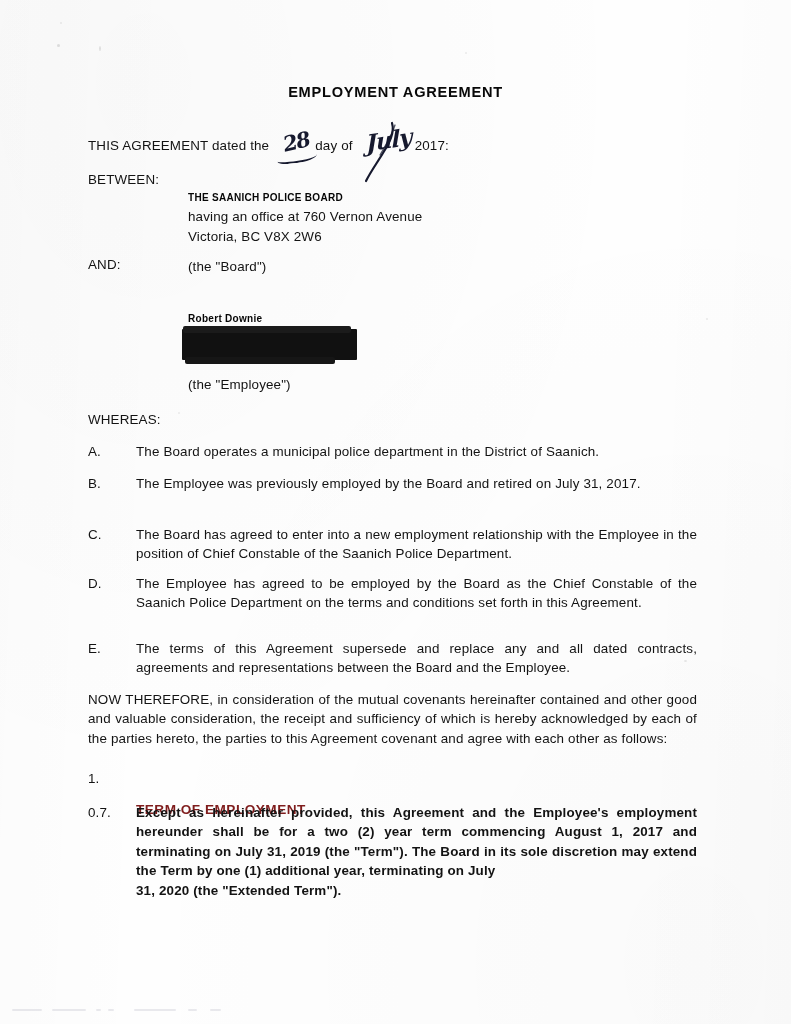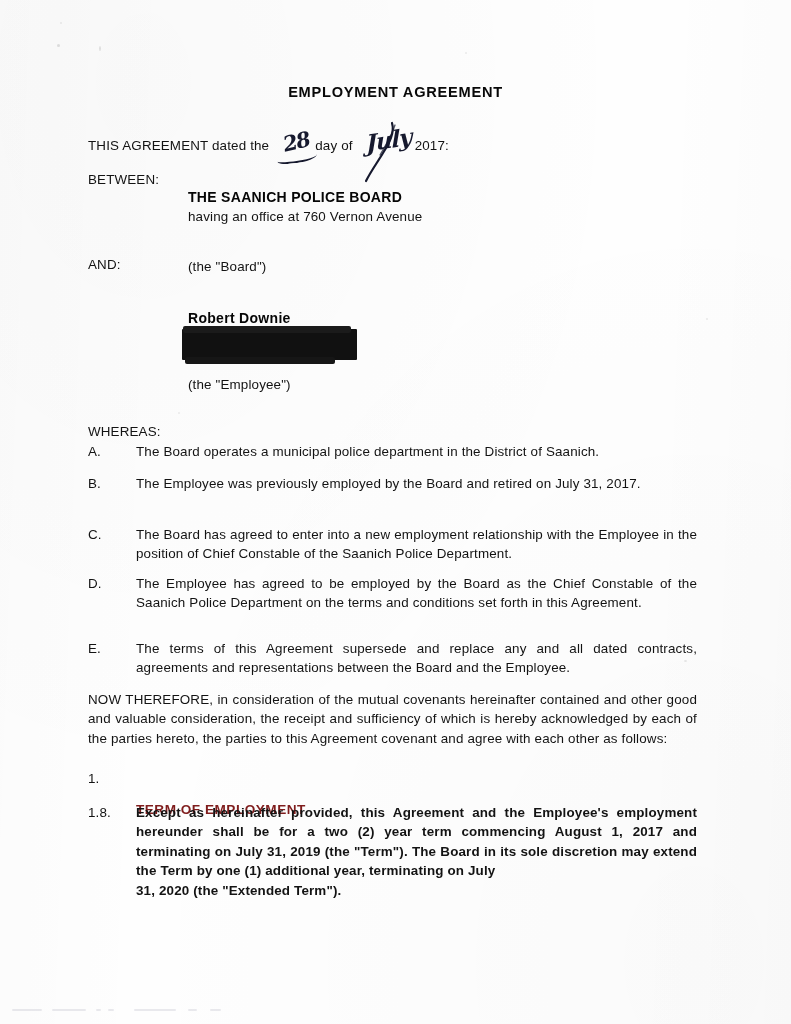--- a/index.html
+++ b/index.html
@@ -124,21 +124,21 @@
   .label-and     { position: absolute; left: 88px; top: 255px; }
 
   .party-board {
     position: absolute;
     left: 188px;
     top: 188px;
     width: 420px;
   }
   .party-name {
     font-weight: bold;
-    font-size: 14px;
+    font-size: 10px;
     letter-spacing: 0.3px;
     color: #060606;
   }
   .party-line { display: block; }
 
   .board-tag    { position: absolute; left: 188px; top: 257px; }
   .employee-tag { position: absolute; left: 188px; top: 375px; }
 
   .party-employee {
     position: absolute;
@@ -172,21 +172,21 @@
     position: absolute;
     left: 3px;
     bottom: -4px;
     width: 150px;
     height: 7px;
     background: #161616;
     border-radius: 2px;
   }
 
   
-  .label-whereas { position: absolute; left: 88px; top: 410px; margin-top: 12px; }
+  .label-whereas { position: absolute; left: 88px; top: 410px; }
 
   
   .recital {
     position: absolute;
     left: 88px;
     width: 609px;
   }
   .recital .marker {
     position: absolute;
     left: 0;
@@ -306,20 +306,21 @@
     <svg class="hand-flourish" viewBox="0 0 42 62">
       <path d="M30 2 C 33 12, 27 22, 21 32 C 15 42, 9 50, 4 60" stroke="#16192e" stroke-width="2.2" fill="none" stroke-linecap="round"></path>
       <path d="M33 4 C 30 14, 24 24, 18 34" stroke="#16192e" stroke-width="1.3" fill="none" stroke-linecap="round" opacity="0.75"></path>
     </svg>
 
     <div class="label-between doc-text">BETWEEN:</div>
 
     <div class="party-board doc-text">
       <span class="party-line party-name">THE SAANICH POLICE BOARD</span>
       <span class="party-line">having an office at 760 Vernon Avenue</span>
+      <span class="party-line">Victoria, BC   V8X 2W6</span>
     </div>
 
     <div class="board-tag doc-text">(the "Board")</div>
 
     <div class="label-and doc-text">AND:</div>
 
     <div class="party-employee doc-text">
       <span class="party-line party-name">Robert Downie</span>
     </div>
 
@@ -355,21 +356,21 @@
     </div>
 
     <div class="now-therefore doc-text">NOW THEREFORE, in consideration of the mutual covenants hereinafter contained and other good and valuable consideration, the receipt and sufficiency of which is hereby acknowledged by each of the parties hereto, the parties to this Agreement covenant and agree with each other as follows:</div>
 
     <div class="section-head doc-text">
       <span class="num">1.</span>
       <div class="head-title">TERM OF EMPLOYMENT</div>
     </div>
 
     <div class="clause doc-text">
-      <span class="num">1.8.</span>
+      <span class="num">0.7.</span>
       <div class="body">
         <div>Except as hereinafter provided, this Agreement and the Employee's employment hereunder shall be for a two (2) year term commencing August 1, 2017 and terminating on July 31, 2019 (the "Term").  The Board in its sole discretion may extend the Term by one (1) additional year, terminating on July</div>
         <div class="last">31, 2020 (the "Extended Term").</div>
       </div>
     </div>
 
     <div class="speck" style="left:57px;  top:44px;  width:3px; height:3px; opacity:.45;"></div>
     <div class="speck" style="left:99px;  top:46px;  width:2px; height:5px; opacity:.40;"></div>
     <div class="speck" style="left:60px;  top:22px;  width:2px; height:2px; opacity:.30;"></div>
     <div class="speck" style="left:465px; top:52px;  width:2px; height:2px; opacity:.28;"></div>

